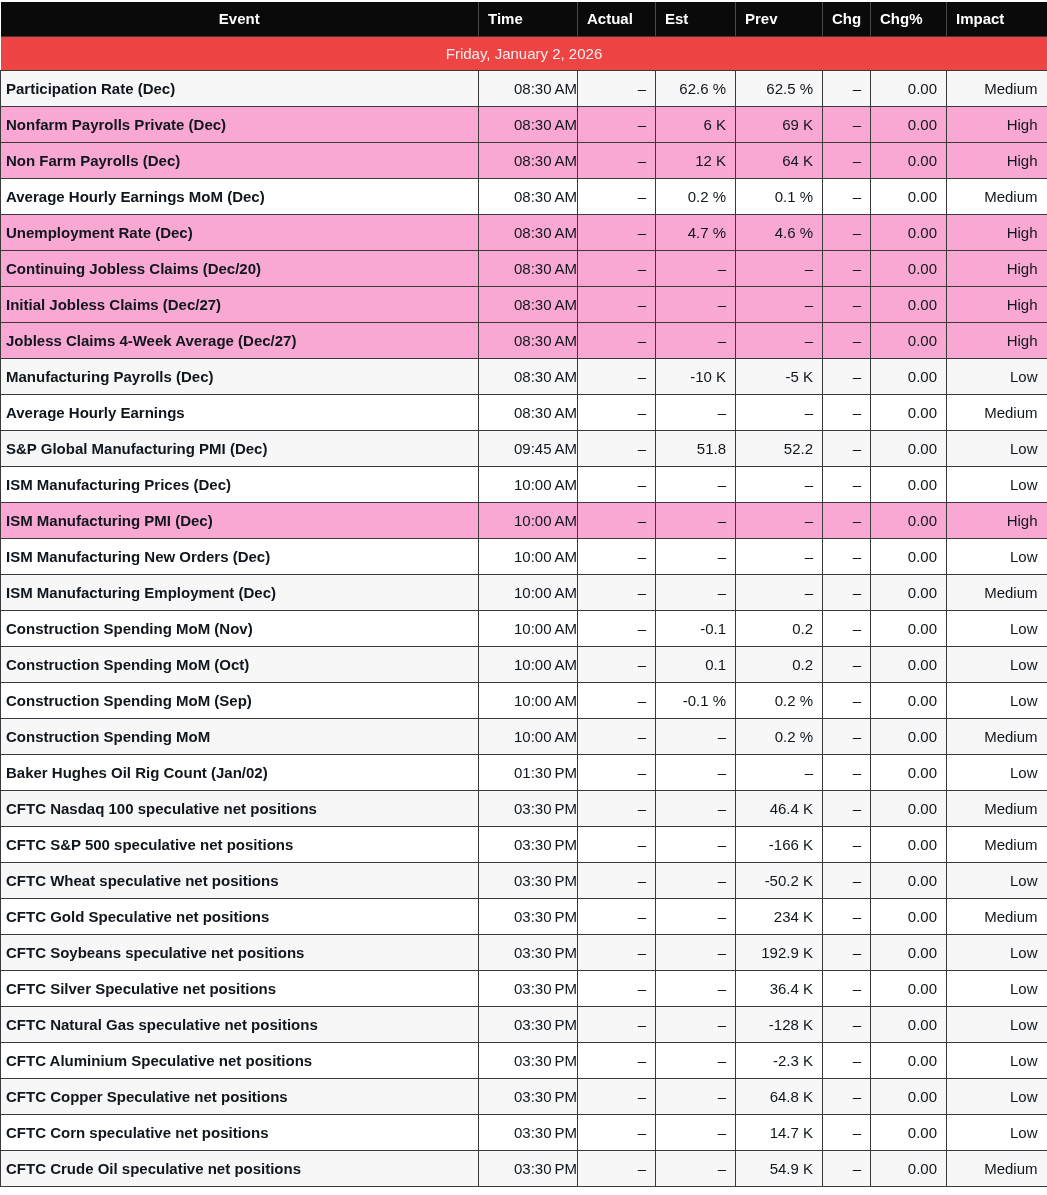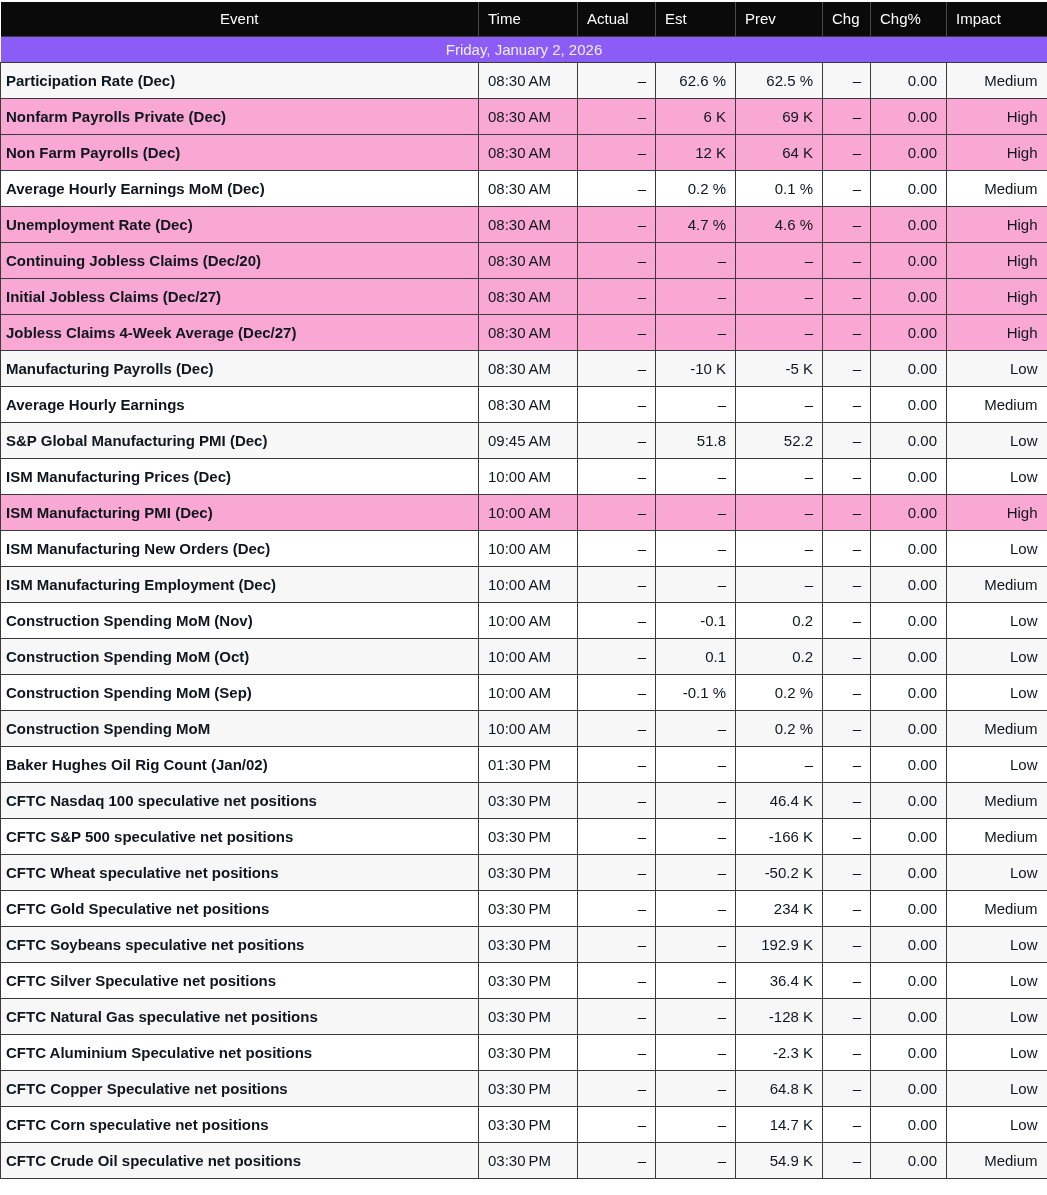--- a/index.html
+++ b/index.html
@@ -15,33 +15,33 @@
     table-layout: fixed;
     width: 1047px;
     margin-top: 2px;
   }
 
   
   tr.head { height: 34px; background: #0a0a0a; }
   tr.head th {
     color: #ffffff;
     font-size: 15px;
-    font-weight: 400;
+    font-weight: 700;
     text-align: left;
     padding: 0 0 0 9px;
     border-right: 1px solid #4a4a4a;
     border-bottom: 1px solid #3c3c3c;
     overflow: hidden;
     white-space: nowrap;
   }
   tr.head th:first-child { text-align: center; padding: 0; }
   tr.head th:last-child  { border-right: none; }
 
   
-  tr.date { height: 26px; background: #8b5cf6; }
+  tr.date { height: 34px; background: #ef4444; }
   tr.date td {
     color: #efefef;
     font-size: 15px;
     text-align: center;
     border: none;
   }
 
   
   tbody tr { height: 36px; background: #ffffff; }
   tbody tr:nth-child(odd) { background: #f7f7f8; }
@@ -51,21 +51,21 @@
     font-size: 15px;
     color: #10161d;
     border: 1px solid #3a3a3a;
     overflow: hidden;
     white-space: nowrap;
     padding: 0;
   }
   tbody td:last-child { border-right: none; }
 
   td.c-event  { font-weight: 700; text-align: left;  padding-left: 5px;  }
-  td.c-time   { text-align: left;  padding-left: 9px;  }
+  td.c-time   { text-align: right;  padding-left: 9px;  }
   td.c-num    { text-align: right; padding-right: 9px; }
   td.c-impact { text-align: right; padding-right: 10px;}
 </style>
 </head>
 <body>
 
 <table class="cal">
   <colgroup>
     <col style="width:478px">
     <col style="width:99px">

